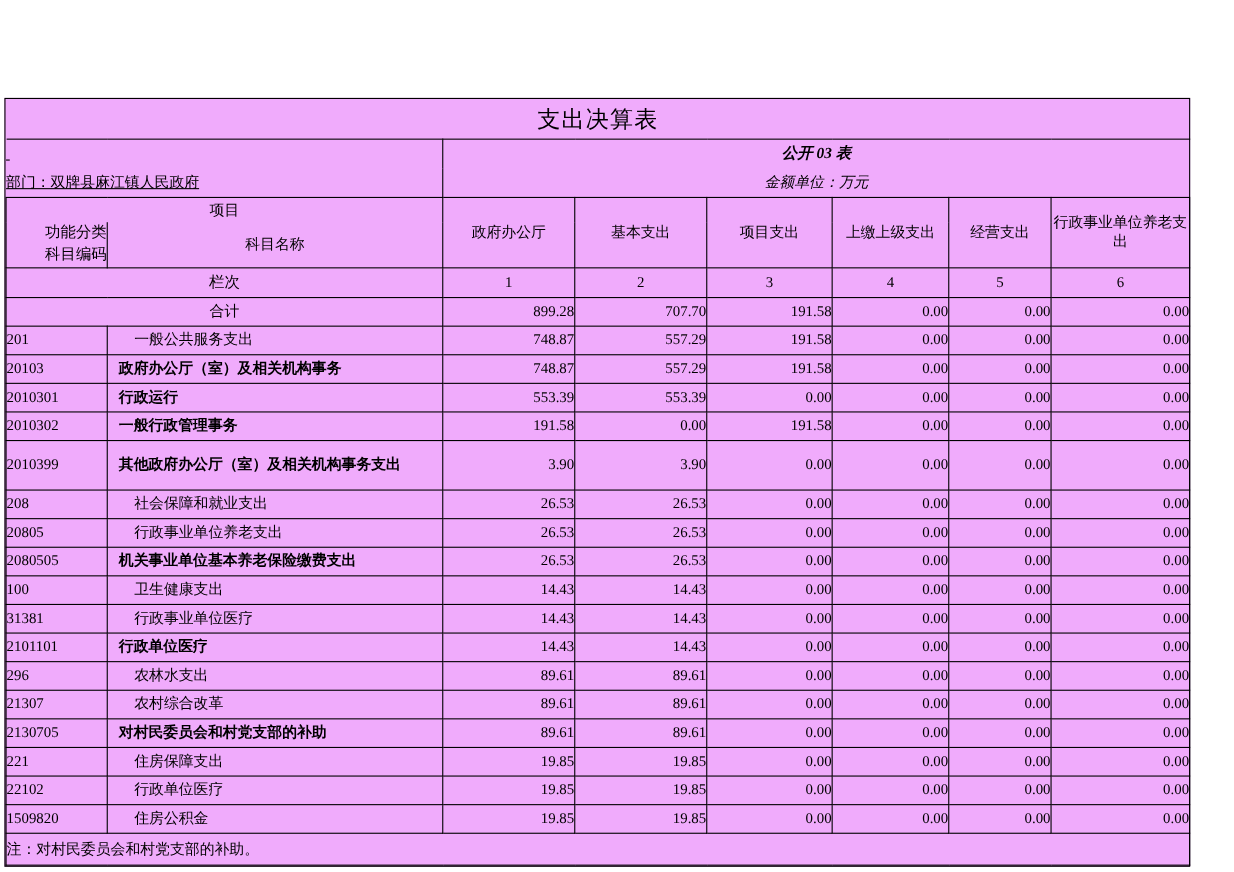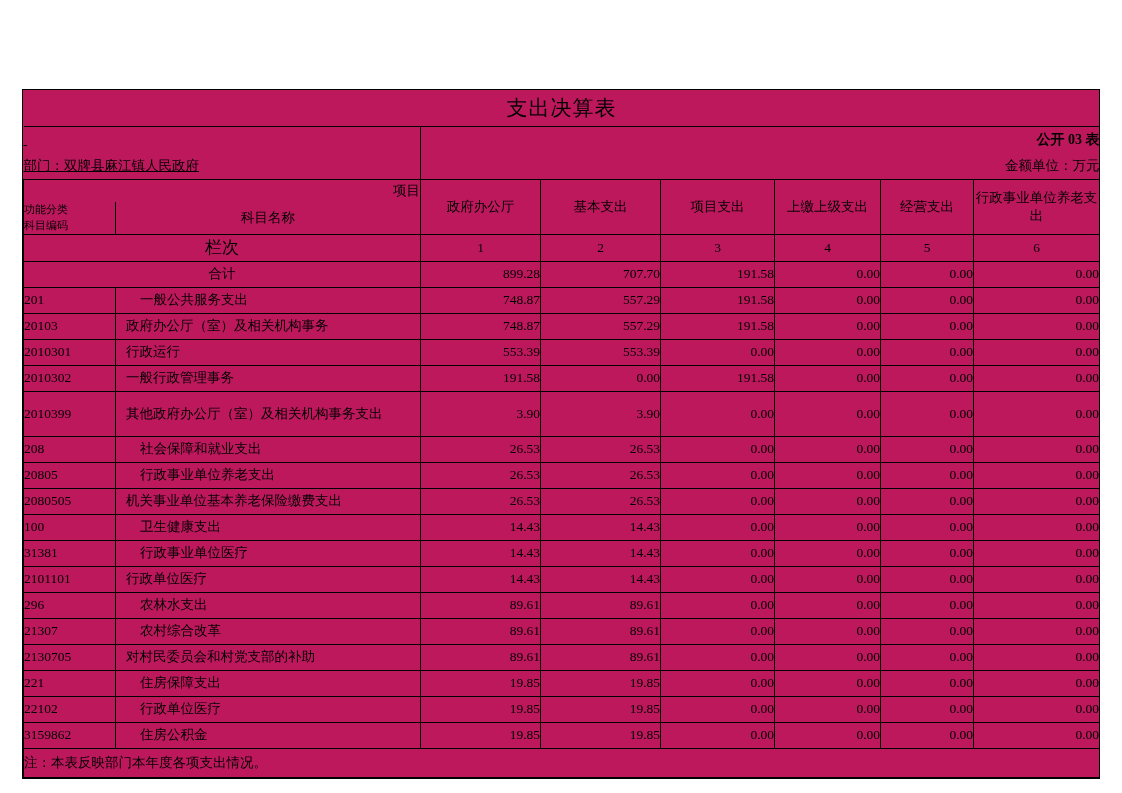--- a/index.html
+++ b/index.html
@@ -14,26 +14,26 @@
     color: #000000;
   }
   .page {
     position: relative;
     width: 1122px;
     height: 793px;
     background: #ffffff;
   }
   .sheet {
     position: absolute;
-    left: 22px;
+    left: 4px;
     top: 89px;
     width: 1078px;
     border: 1px solid #000000;
     box-sizing: border-box;
-    background: #be185d;
+    background: #f0abfc;
   }
   table.main {
     border-collapse: collapse;
     width: 100%;
     table-layout: fixed;
   }
   table.main td, table.main th {
     border: 1px solid #000000;
     padding: 0;
     font-weight: normal;
@@ -58,73 +58,74 @@
     font-size: 13.5px;
     padding-left: 6px;
     height: 26px;
     text-align: left;
     text-decoration: underline;
   }
   .meta-right {
     font-size: 13.5px;
     padding-right: 8px;
     height: 26px;
-    text-align: right;
+    text-align: center;
+    font-style: italic;
   }
   .meta-right.bold {
     font-weight: bold;
     font-size: 14px;
   }
   .hdr {
     text-align: center;
     font-size: 13.5px;
     height: 26px;
   }
   .hdr-tall {
     height: 52px;
   }
   .hdr-xiangmu {
     font-size: 13.5px;
+    text-align: center;
+    height: 22px;
+  }
+  .code-hdr {
+    font-size: 14px;
     text-align: right;
-    height: 22px;
-  }
-  .code-hdr {
-    font-size: 11px;
-    text-align: left;
     line-height: 1.45;
     padding: 2px 0;
   }
   .row-label-code {
     font-size: 13.5px;
     text-align: left;
     padding-left: 6px;
     height: 25px;
     font-family: "Liberation Serif", serif;
   }
   .row-label-name {
     font-size: 13.5px;
     text-align: left;
     padding-left: 10px;
     height: 25px;
   }
   .row-label-name.indent1 { padding-left: 24px; margin-top: 24px; }
-  .row-label-name.indent0 { padding-left: 10px; }
+  .row-label-name.indent0 { padding-left: 10px; font-weight: bold; }
   .num {
     font-size: 13.5px;
     text-align: right;
     padding-right: 8px;
     height: 25px;
     font-family: "Liberation Serif", serif;
   }
   .total-row td {
     font-size: 13.5px;
   }
   .span-center {
     text-align: center;
-    font-size: 17px;
+    font-size: 14px;
   }
   .note {
     font-size: 13.5px;
     text-align: left;
     padding-left: 6px;
     height: 28px;
   }
   .two-line {
     height: 44px;
     line-height: 1.35;
@@ -348,30 +349,30 @@
             <td class="row-label-code">22102</td>
             <td class="row-label-name indent1">行政单位医疗</td>
             <td class="num">19.85</td>
             <td class="num">19.85</td>
             <td class="num">0.00</td>
             <td class="num">0.00</td>
             <td class="num">0.00</td>
             <td class="num">0.00</td>
           </tr>
           <tr>
-            <td class="row-label-code">3159862</td>
+            <td class="row-label-code">1509820</td>
             <td class="row-label-name indent1">住房公积金</td>
             <td class="num">19.85</td>
             <td class="num">19.85</td>
             <td class="num">0.00</td>
             <td class="num">0.00</td>
             <td class="num">0.00</td>
             <td class="num">0.00</td>
           </tr>
         </tbody>
       <tbody>
         <tr>
-          <td class="note" colspan="8">注：本表反映部门本年度各项支出情况。</td>
+          <td class="note" colspan="8">注：对村民委员会和村党支部的补助。</td>
         </tr>
       </tbody>
     </table>
   </div>
 </div>
 
 </body></html>

